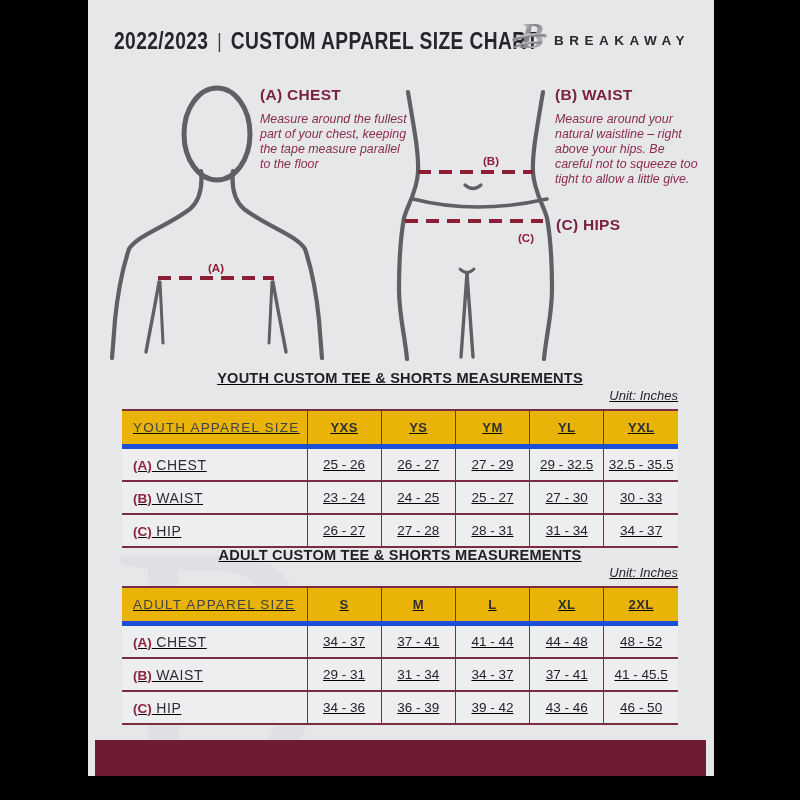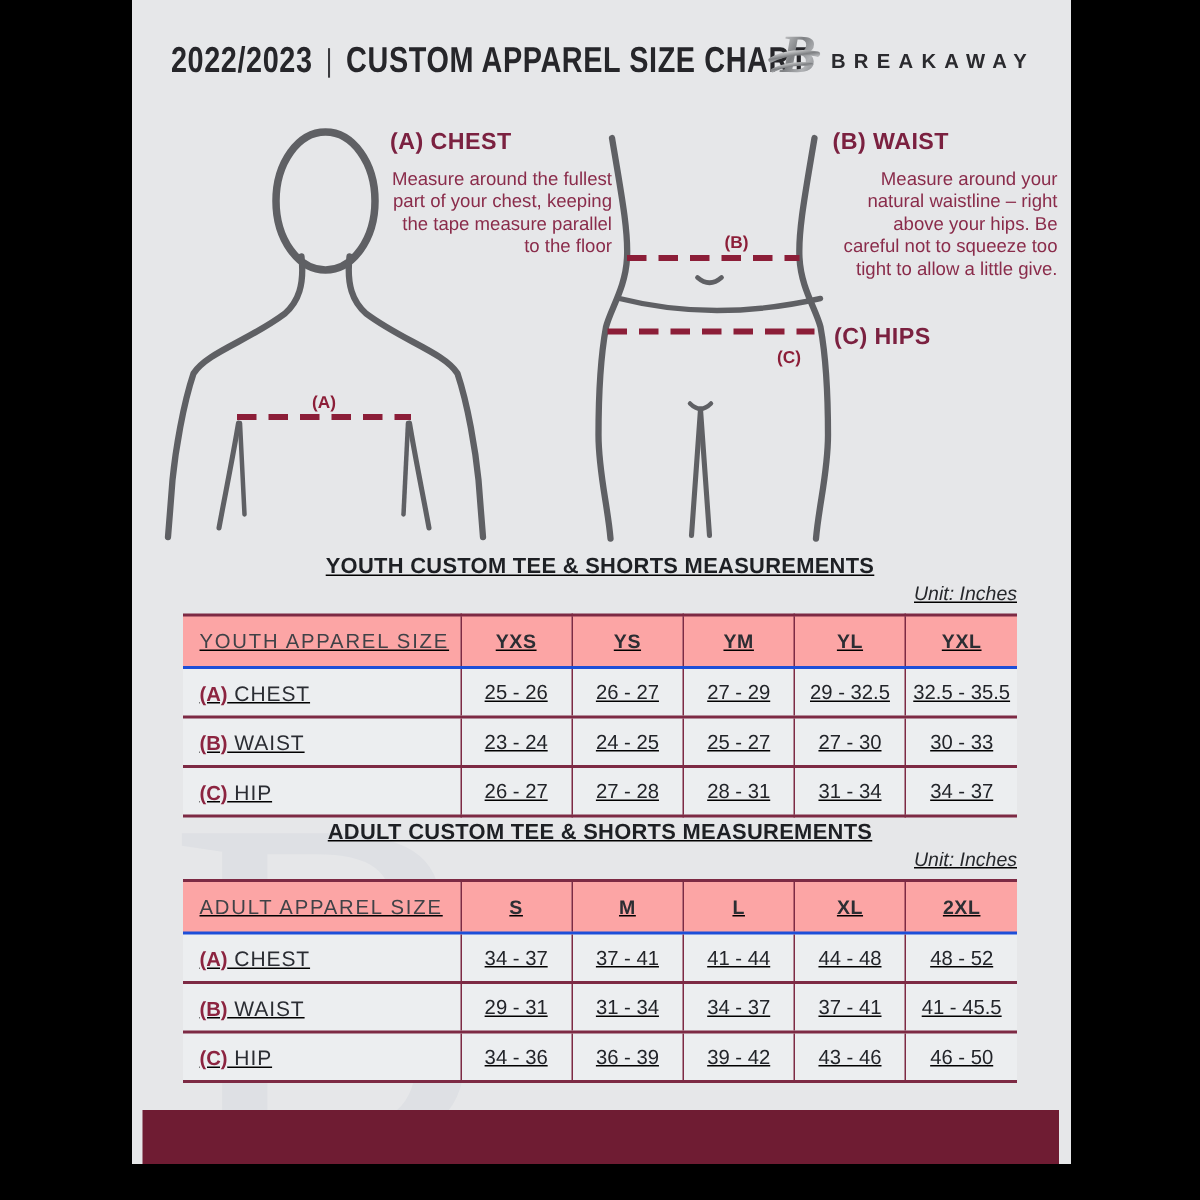--- a/index.html
+++ b/index.html
@@ -30,38 +30,38 @@
   .brand {
     position:absolute; left:466px; top:33px; z-index:2;
     font-size:13.5px; font-weight:bold; letter-spacing:5.5px; color:#2a2a2e;
   }
   
   .diagram { position:absolute; left:0; top:68px; z-index:1; }
   .diag-label { font-size:11.5px; font-weight:bold; fill:#8c1e38; font-family:"Liberation Sans",sans-serif; }
   
   .sec { position:absolute; z-index:2; }
   .sec h3 { margin:0 0 8px 0; font-size:15.5px; font-weight:bold; color:#7b2140; letter-spacing:0.3px; }
-  .sec p { margin:0; font-size:12.4px; line-height:15px; color:#8a2c4b; white-space:pre-line;text-align:right; }
+  .sec p { margin:0; font-style:italic; font-size:12.4px; line-height:15px; color:#8a2c4b; white-space:pre-line; }
   .sec-a { left:172px; top:86px;  width:148px; }
   .sec-b { left:467px; top:86px;  width:150px; }
   .sec-c { left:468px; top:216px; width:158px; }
   
   .tblock { position:absolute; left:34px; width:556px; z-index:1;text-decoration:underline; }
   .tb-youth { top:370px; }
   .tb-adult { top:547px; }
   .t-title { text-align:center; font-size:14.6px; font-weight:bold; color:#1e2024; letter-spacing:0.2px; }
   .t-unit  { text-align:right; font-size:13px; font-style:italic; color:#26282c; margin-top:2px; }
   table {
     border-collapse:collapse; table-layout:fixed; width:556px; margin-top:6px;
     border-top:2px solid #7d2a44; border-bottom:2px solid #7d2a44;
   }
   col.c-first { width:185px; }
   thead th {
-    height:31px; background:#fca5a5; font-size:13px; font-weight:bold;
-    color:#2c2e33; letter-spacing:0.4px; border-bottom:2px solid #1d4ed8;
+    height:31px; background:#eab308; font-size:13px; font-weight:bold;
+    color:#2c2e33; letter-spacing:0.4px; border-bottom:5px solid #1d4ed8;
   }
   thead th.first {
     text-align:left; padding-left:11px; font-weight:normal;
     font-size:13.5px; letter-spacing:1.2px; color:#404247;
   }
   tbody td {
     height:29px; text-align:center; font-size:13.5px; color:#222429;
     background:#eceef0;
   }
   tbody td.first { text-align:left; padding-left:11px; }

